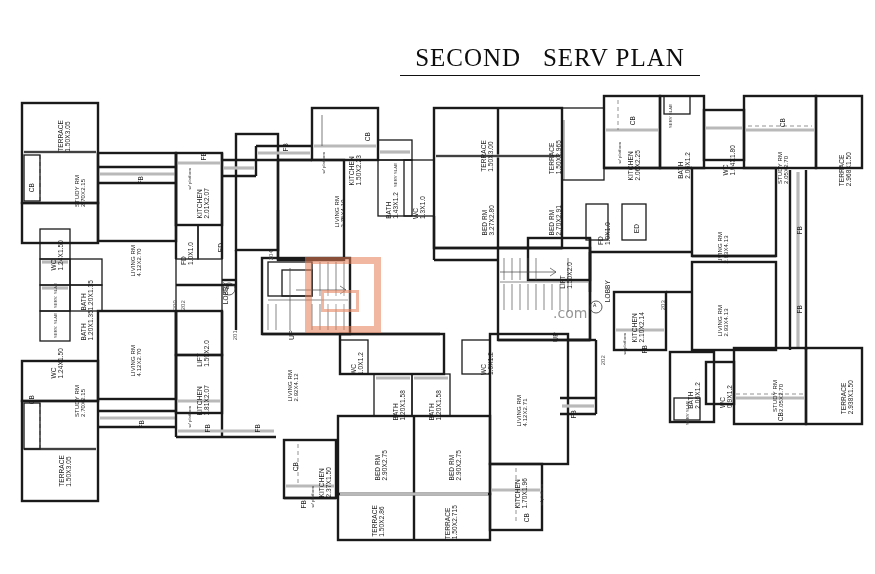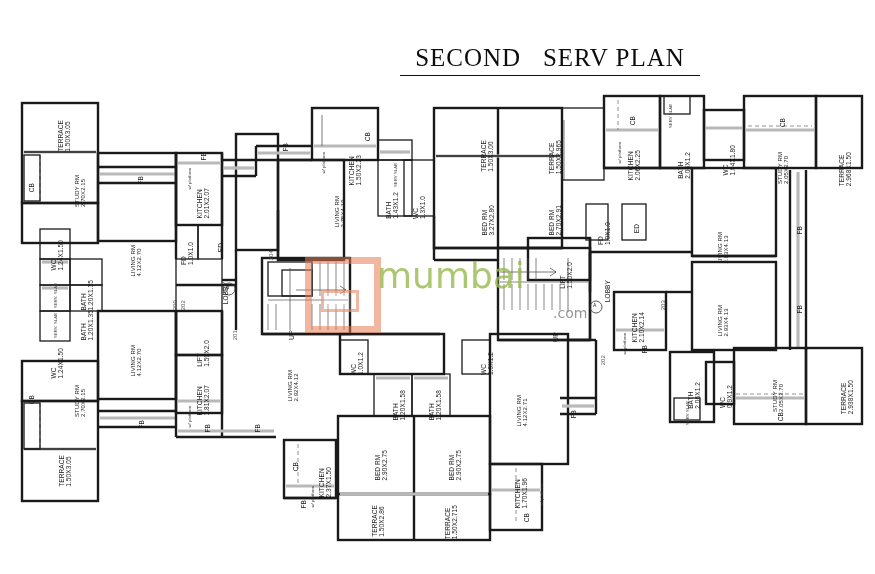--- a/index.html
+++ b/index.html
@@ -431,15 +431,14 @@
 <div class="lbl rot s6 grey" style="left:600px;top:355px;">202</div>
 
 <div class="lbl rot s7" style="left:288px;top:330px;">UP</div>
 <div class="lbl rot s7" style="left:552px;top:332px;">UP</div>
 
 <div class="lbl s5" style="left:226px;top:285px;">B</div>
 <div class="lbl s5" style="left:593px;top:303px;">A</div>
 
 <div id="watermark">
   <div id="wm-logo"></div>
-  <div id="wm-mumbai">mumbai</div>
   <div id="wm-com">.com</div>
 </div>
 
 </body></html>

